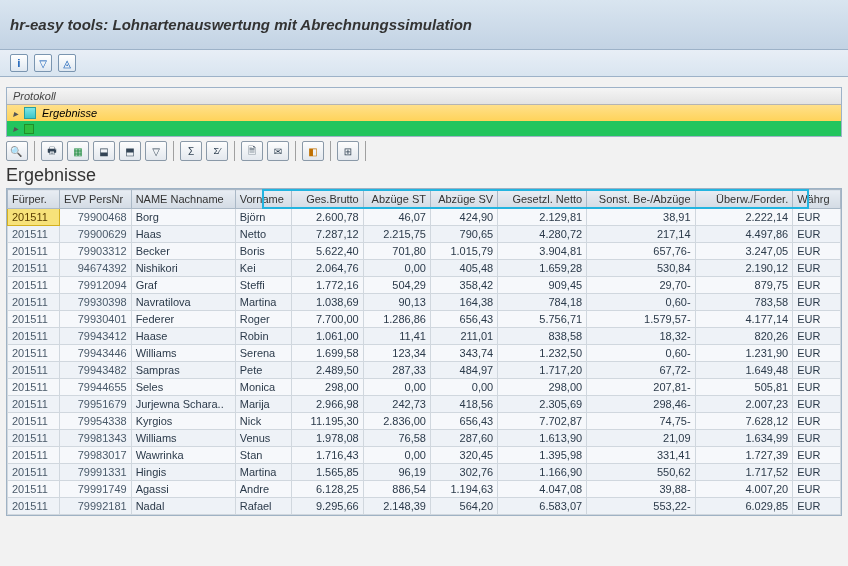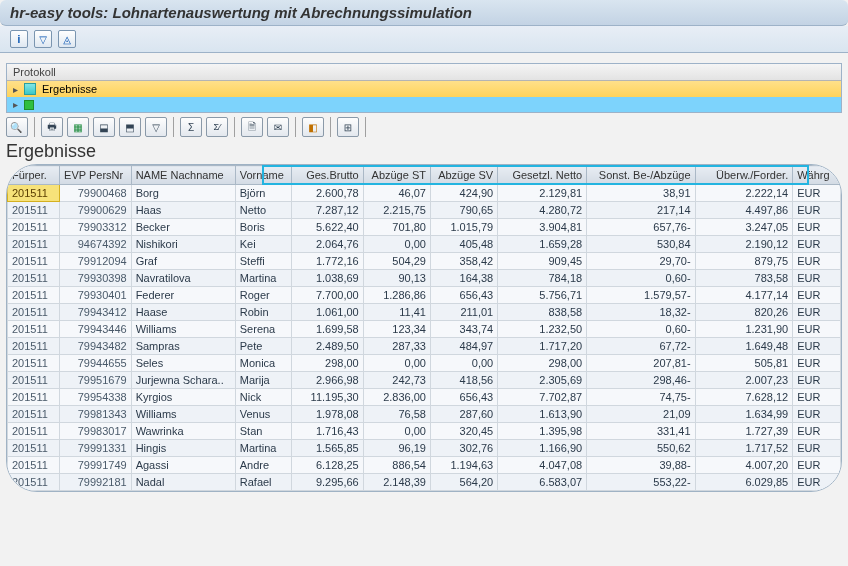--- a/index.html
+++ b/index.html
@@ -9,22 +9,21 @@
     font-family: Arial, sans-serif;
     font-size: 11px;
     background: #f2f2f2;
     width: 848px;
     height: 566px;
     overflow: hidden;
   }
   .title-bar {
     background: linear-gradient(#d9e5f0, #c3d3e4);
     border-bottom: 1px solid #9db2c8;
-    padding: 4px 10px;
-    border-radius: 6px;
+    padding: 16px 10px;
   }
   .title-bar h1 {
     margin: 0;
     font-size: 15px;
     font-weight: bold;
     font-style: italic;
     color: #333;
   }
   .toolbar-small {
     background: linear-gradient(#e8eef6, #d9e5f0);
@@ -41,21 +40,22 @@
     justify-content: center;
     border: 1px solid #7a95b0;
     background: linear-gradient(#fff,#dfe8f1);
     border-radius: 2px;
     font-size: 10px;
     cursor: pointer;
   }
   .protokoll-panel {
     margin: 10px 6px 4px 6px;
     border: 1px solid #9db2c8;
-    background: #7dd3fc;
+    background: #22c55e;
+    font-style: italic;
   }
   .protokoll-head {
     background: linear-gradient(#f5f5f5,#e3e3e3);
     border-bottom: 1px solid #b4b4b4;
     padding: 2px 6px;
     font-size: 11px;
     color: #444;
   }
   .protokoll-row {
     padding: 2px 6px;
@@ -153,21 +153,21 @@
     background: #f7e27a !important;
     border: 1px solid #d4b020 !important;
     color: #5a3d00;
   }
   .fixed-col { color:#4a5a6a;margin-left:43px; }
   .highlight-box {
     position: absolute;
     border: 2px solid #23b4e0;
     pointer-events: none;
   }
-  .rel { position: relative; border-radius: 31px; }
+  .rel { position: relative; }
 </style>
 </head>
 <body>
 
 <div class="title-bar">
   <h1>hr-easy tools: Lohnartenauswertung mit Abrechnungssimulation</h1>
 </div>
 
 <div class="toolbar-small">
   <span class="icon-btn" style="color:#0050b0;font-weight:bold;">i</span>

